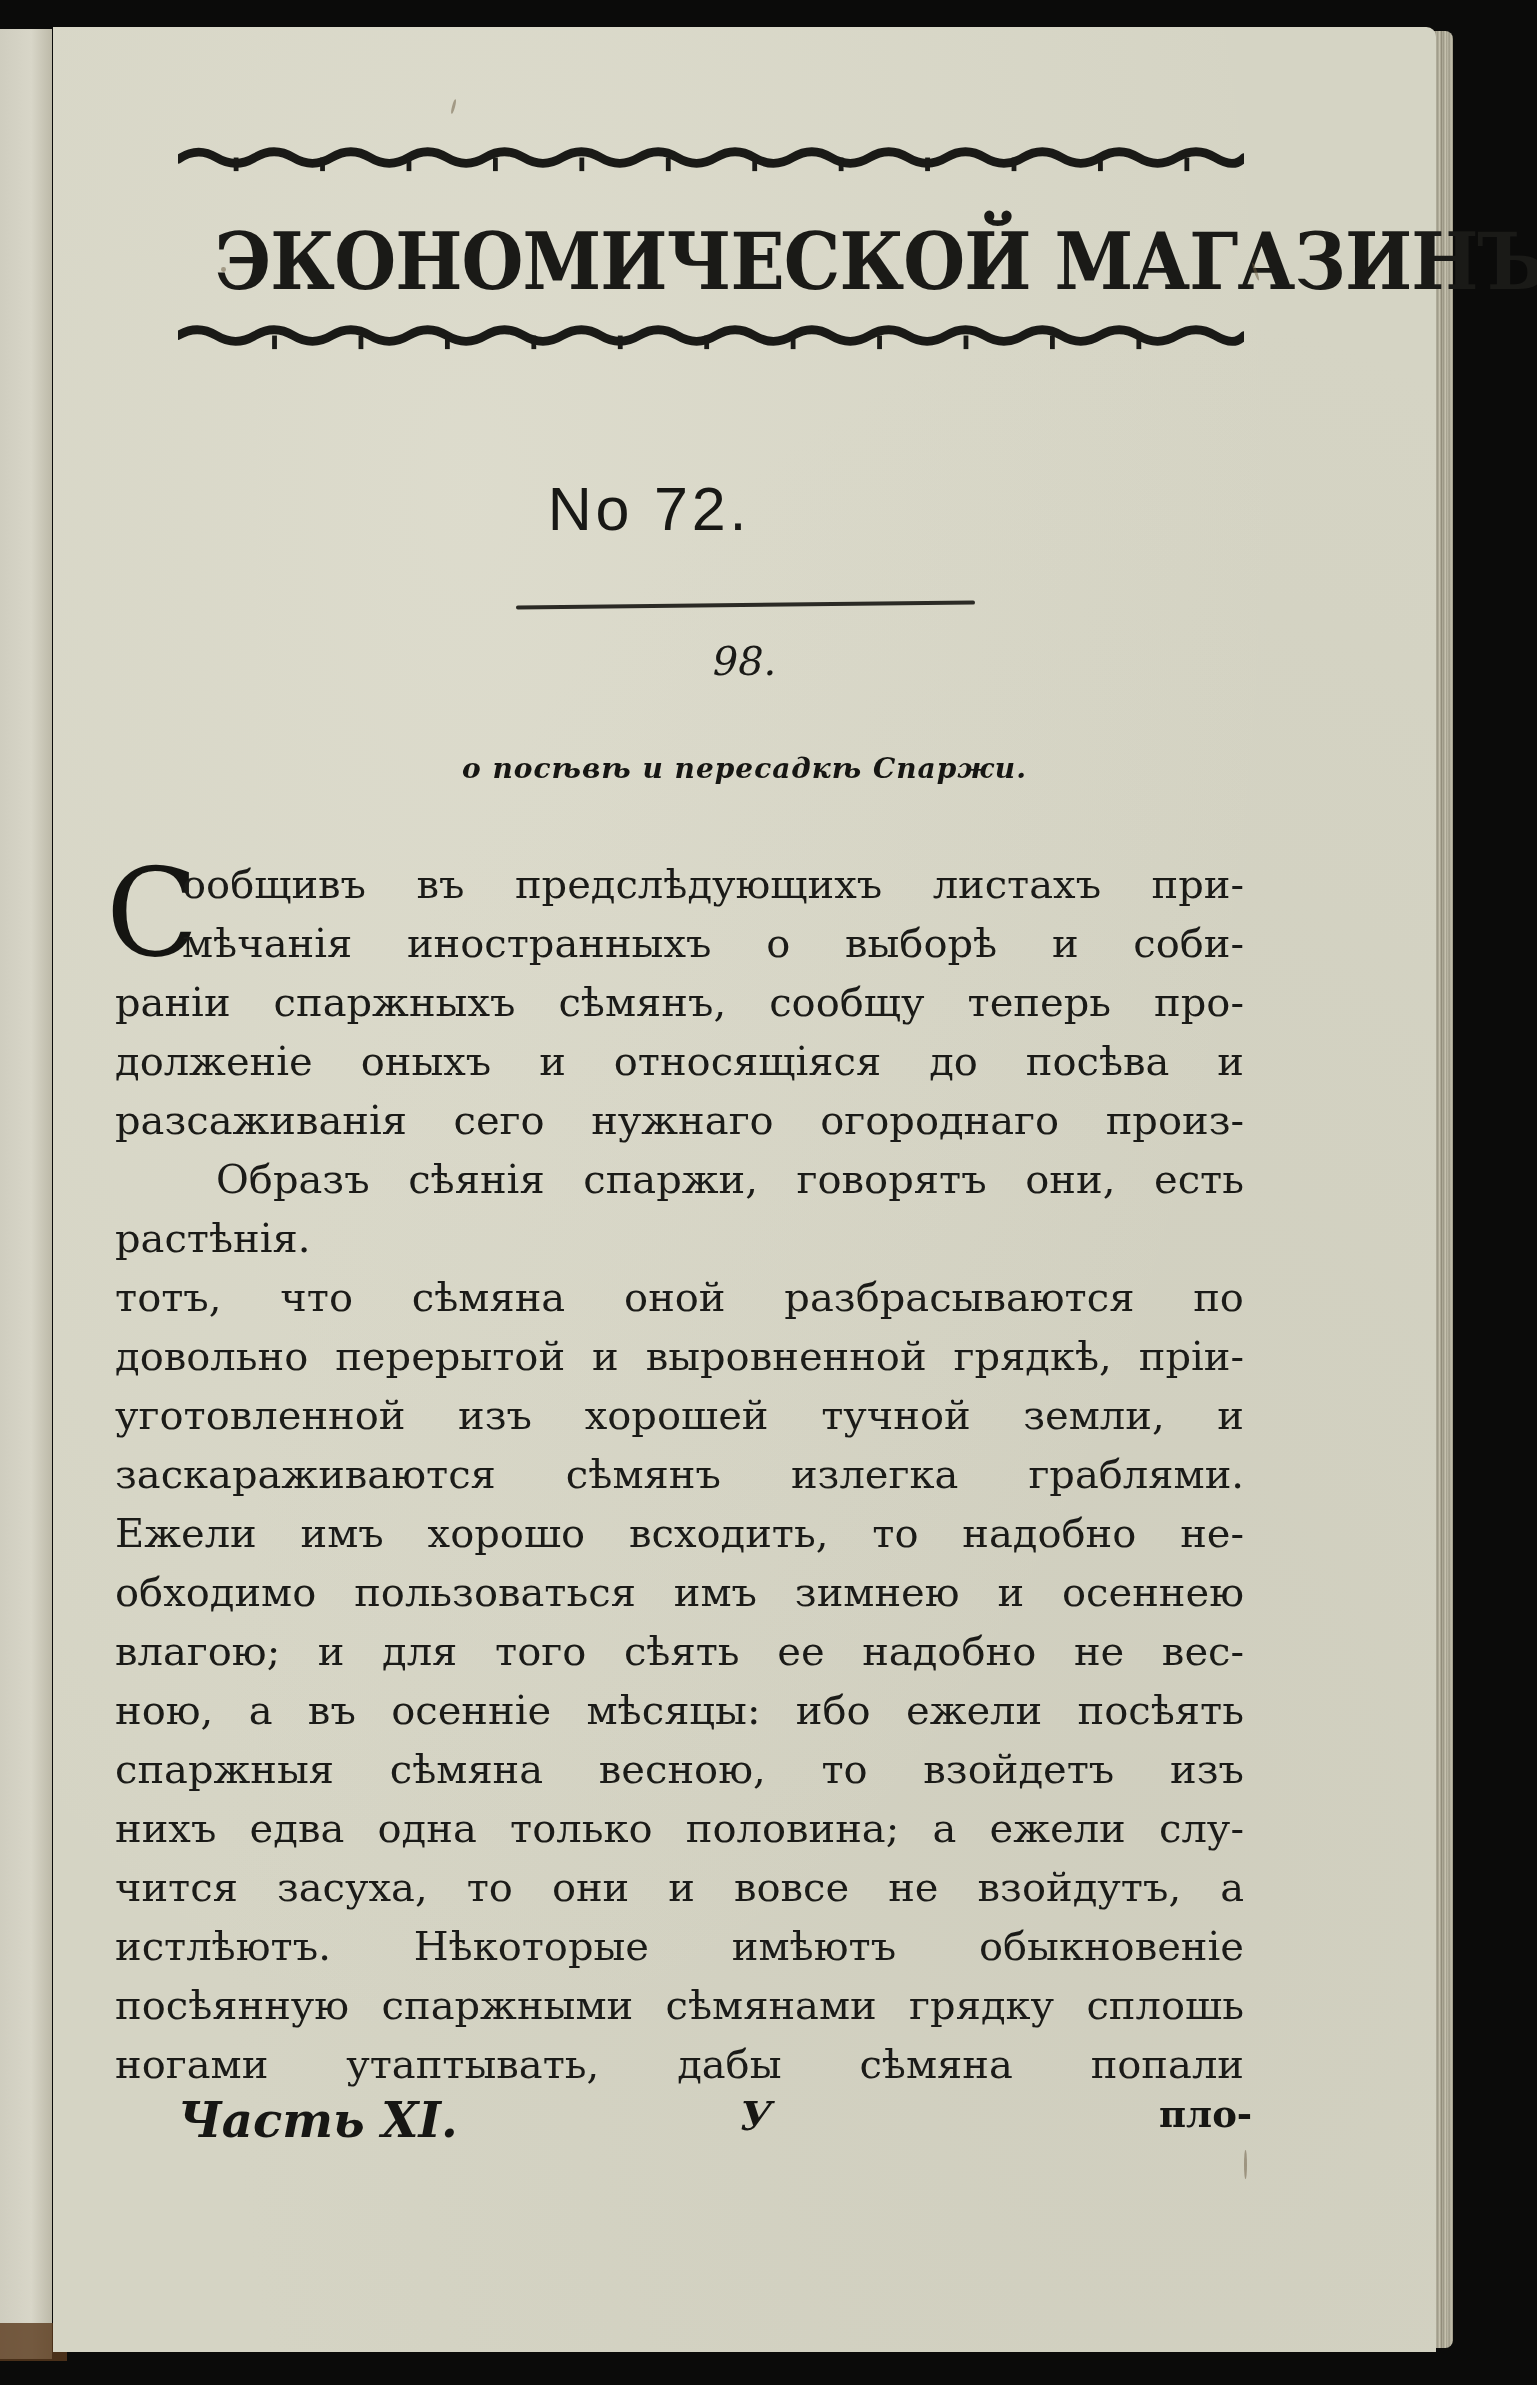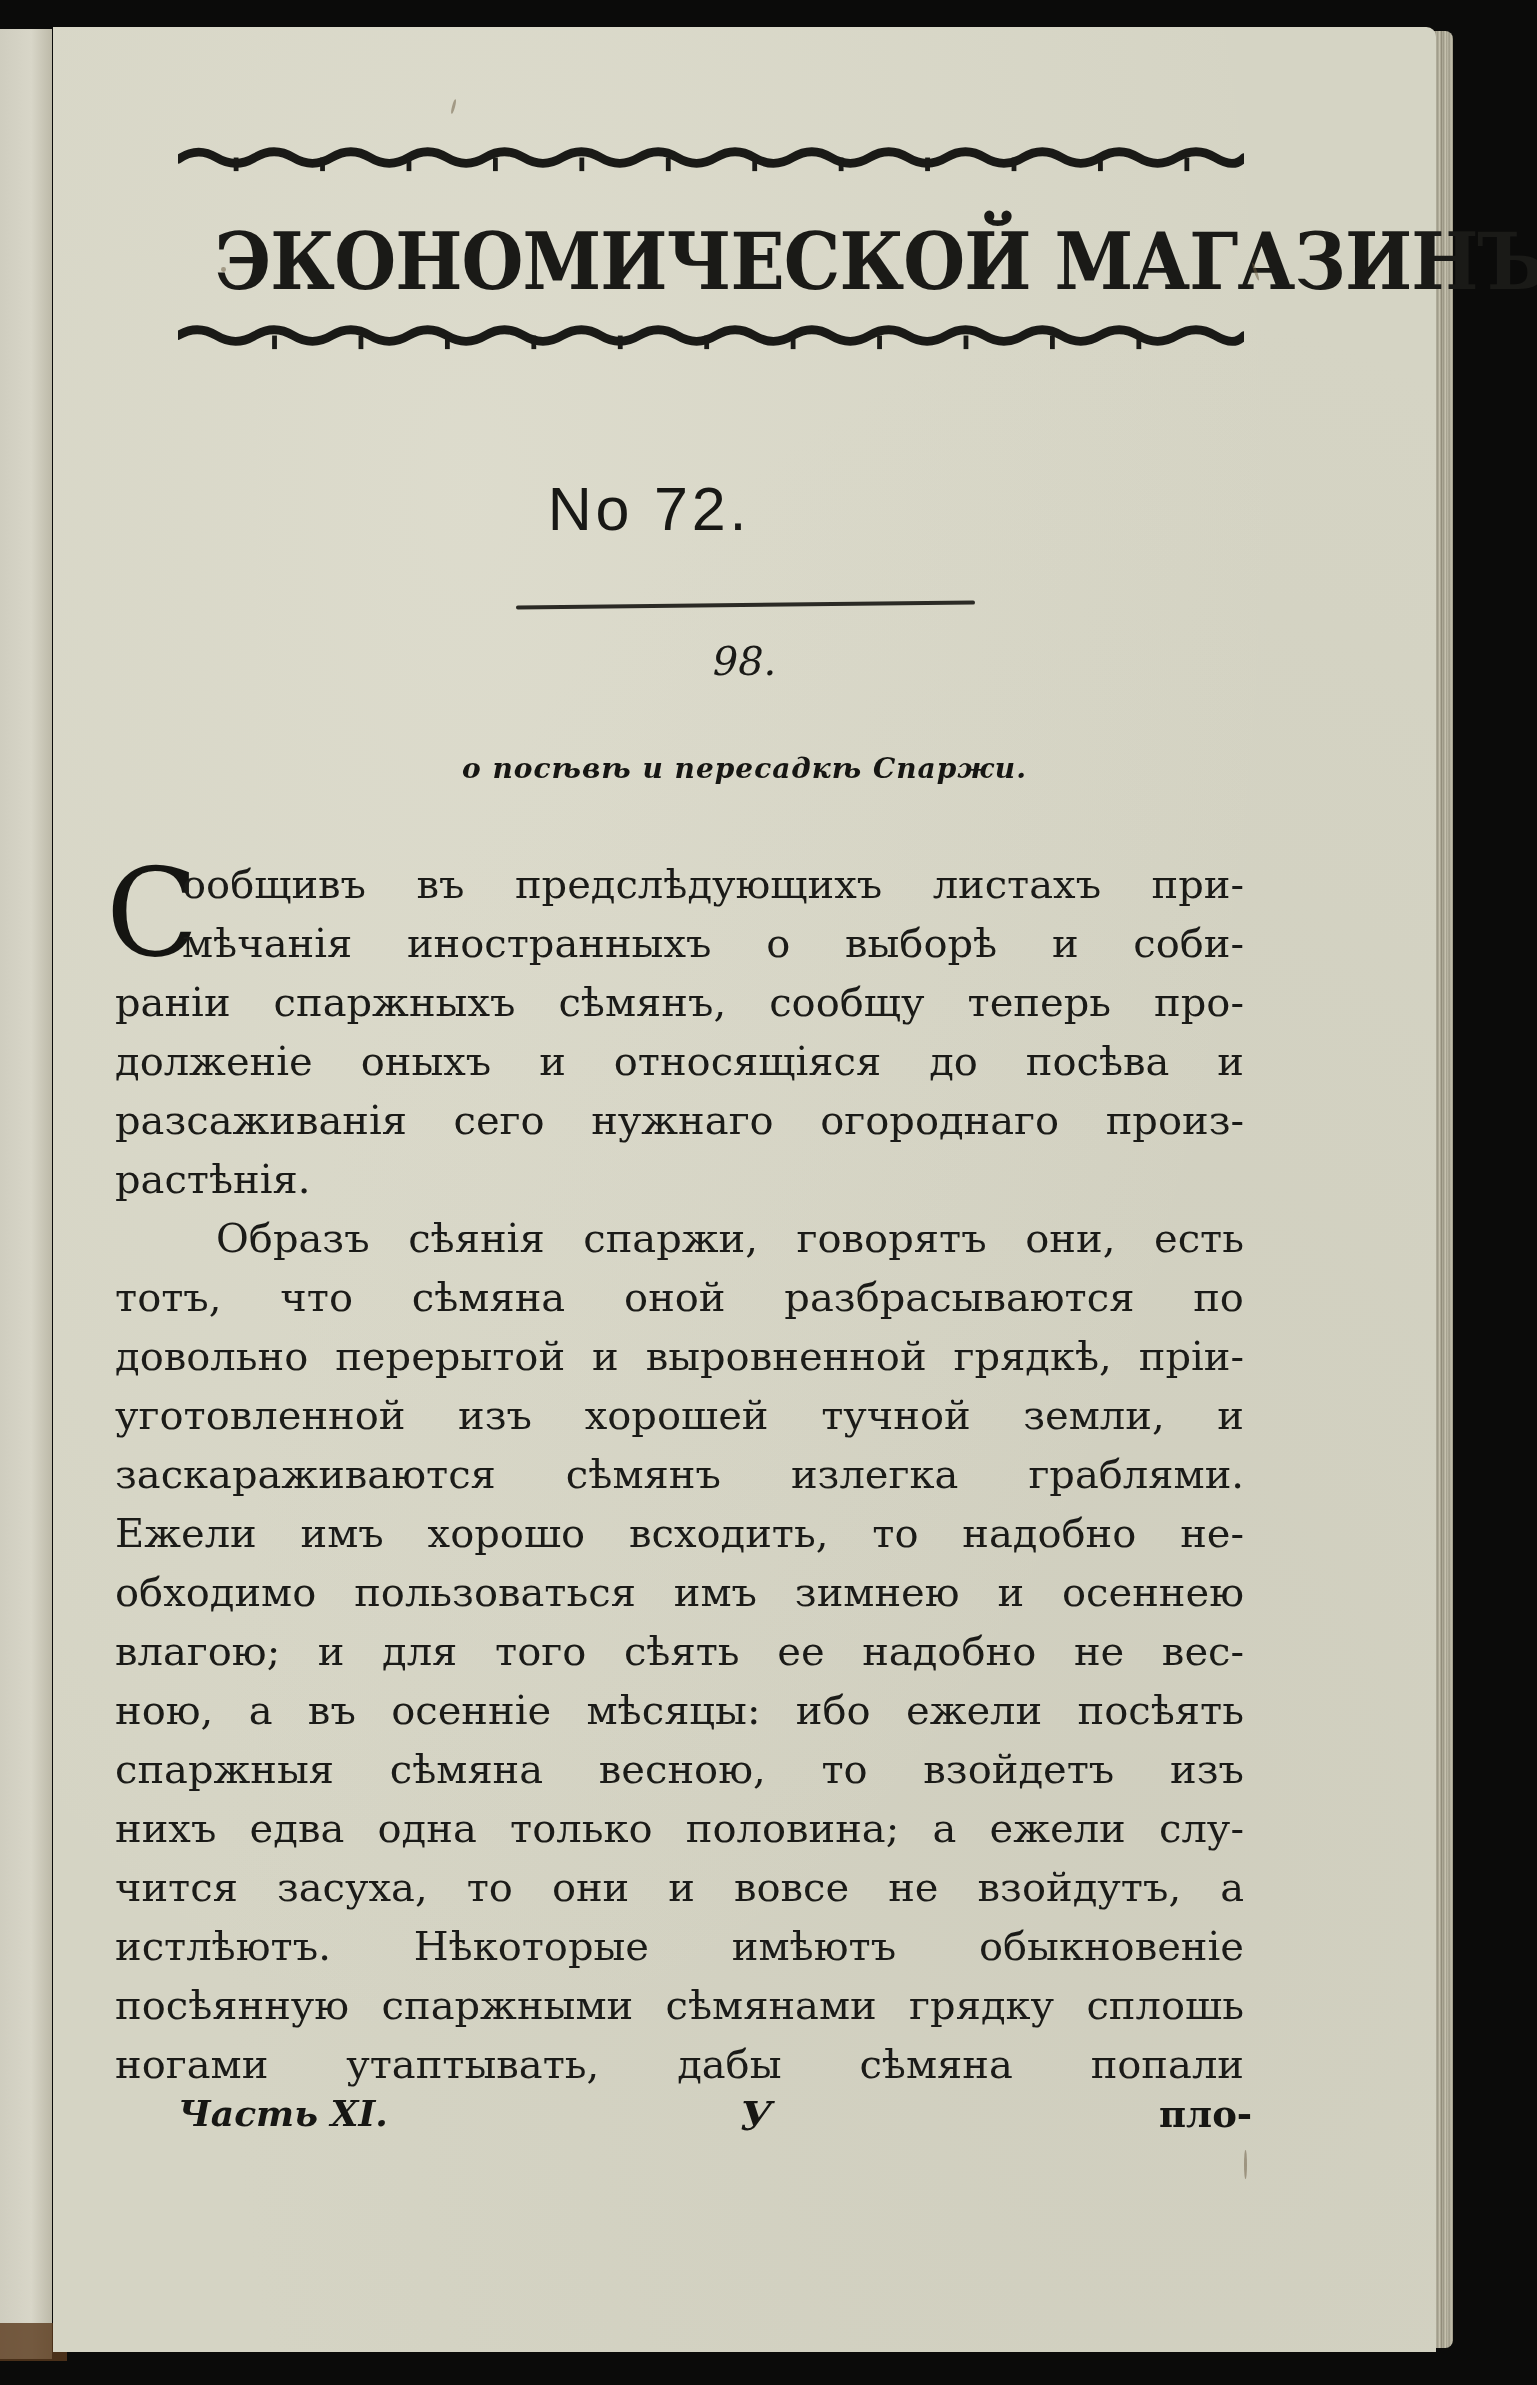--- a/index.html
+++ b/index.html
@@ -148,21 +148,21 @@
     position: absolute;
     top: 2065px;
     font-family: "DejaVu Serif", serif;
     color: #171714;
     font-size: 37px;
     font-weight: bold;
   }
   .footer-signature-part {
     left: 125px;
     font-style: italic;
-    font-size: 36px;
+    font-size: 48px;
   }
   .footer-signature-mark {
     left: 687px;
     font-style: italic;
     font-size: 40px;
   }
   .footer-catchword {
     left: 1106px;
   }
   .speck {
@@ -264,30 +264,30 @@
         <span>посѣва</span>
         <span>и</span>
       </div>
       <div class="text-line">
         <span>разсаживанія</span>
         <span>сего</span>
         <span>нужнаго</span>
         <span>огороднаго</span>
         <span>произ-</span>
       </div>
-      <div class="text-line last">
-        <span>растѣнія.</span>
-      </div>
       <div class="text-line indent-para">
         <span>Образъ</span>
         <span>сѣянія</span>
         <span>спаржи,</span>
         <span>говорятъ</span>
         <span>они,</span>
         <span>есть</span>
+      </div>
+      <div class="text-line last">
+        <span>растѣнія.</span>
       </div>
       <div class="text-line">
         <span>тотъ,</span>
         <span>что</span>
         <span>сѣмяна</span>
         <span>оной</span>
         <span>разбрасываются</span>
         <span>по</span>
       </div>
       <div class="text-line">

